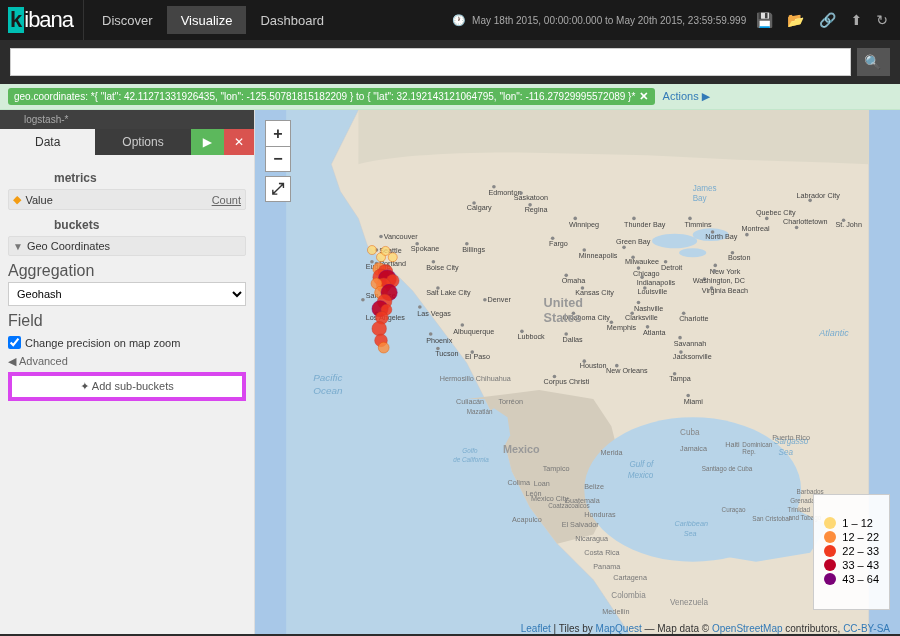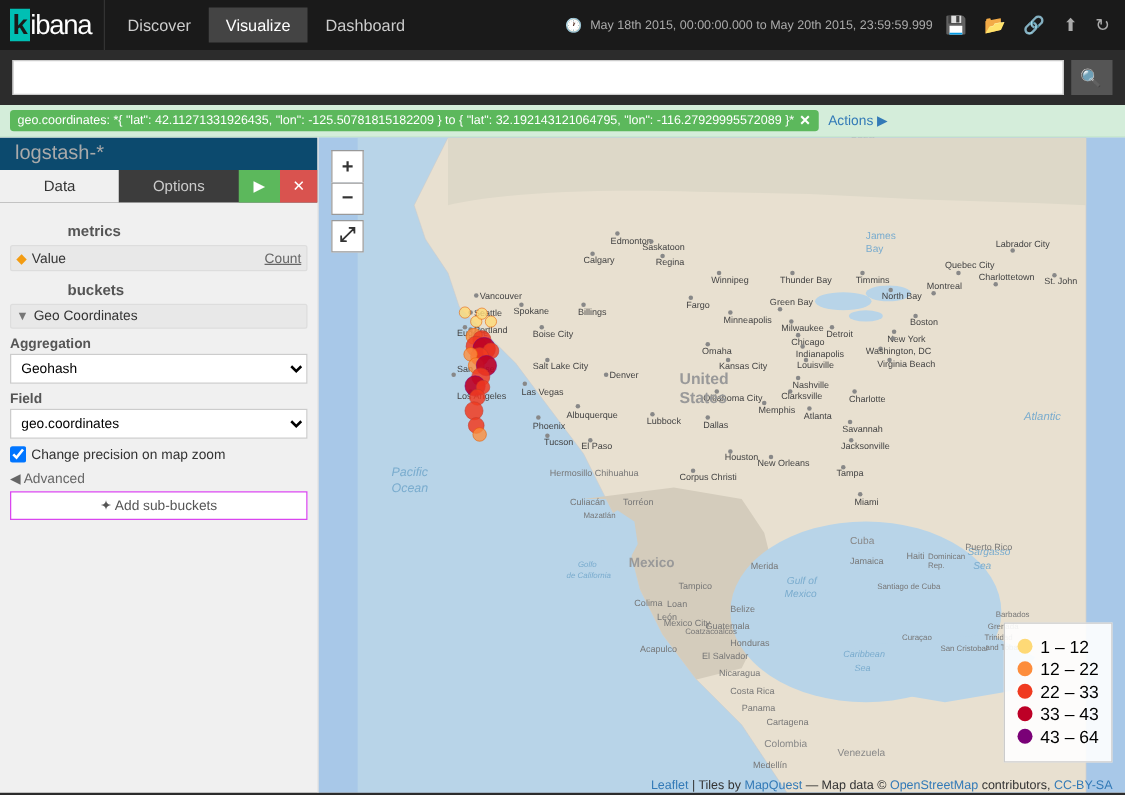--- a/index.html
+++ b/index.html
@@ -23,58 +23,58 @@
     #filterbar { background: #d4edda; border-bottom: 1px solid #c3e6cb; padding: 4px 8px; display: flex; align-items: center; gap: 8px; font-size: 11px; }
     #filterbar .filter-pill { background: #5cb85c; color: #fff; border-radius: 3px; padding: 2px 6px; font-size: 11px; display: flex; align-items: center; gap: 4px; }
     #filterbar .filter-pill .remove { cursor: pointer; font-weight: bold; }
     #filterbar .actions-link { color: #337ab7; cursor: pointer; font-size: 11px; }
 
     
     #main { display: flex; height: calc(636px - 40px - 44px - 28px); }
 
     
     #sidebar { width: 255px; min-width: 255px; background: #f0f0f0; border-right: 1px solid #ddd; display: flex; flex-direction: column; overflow-y: auto; }
-    #sidebar-index { background: #0c4a6e; color: #aaa; padding: 4px 12px; font-size: 16px; }
+    #sidebar-index { background: #404040; color: #aaa; padding: 4px 24px; font-size: 10px; }
     #sidebar-tabs { display: flex; background: #3c3c3c; }
     #sidebar-tabs .tab { flex: 1; text-align: center; padding: 6px 12px; color: #ccc; cursor: pointer; font-size: 12px; }
     #sidebar-tabs .tab.active { background: #f0f0f0; color: #333; }
     #sidebar-tabs .run-btn { background: #5cb85c; border: none; color: #fff; padding: 6px 12px; cursor: pointer; font-size: 12px; display: flex; align-items: center; justify-content: center; }
     #sidebar-tabs .close-btn { background: #d9534f; border: none; color: #fff; padding: 6px 10px; cursor: pointer; font-size: 12px; }
 
     #sidebar-content { padding: 8px; }
     .section-title { font-size: 12px; font-weight: bold; color: #555; margin: 8px 0 4px 0; text-transform: lowercase; letter-spacing: 0; padding-left: 46px; }
     .metric-row { display: flex; justify-content: space-between; align-items: center; padding: 3px 4px; background: #e8e8e8; border: 1px solid #ddd; border-radius: 2px; margin-bottom: 4px; font-size: 11px; }
     .metric-row .metric-icon { color: #f39c12; margin-right: 4px; }
     .metric-row .metric-label { flex: 1; color: #333; }
     .metric-row .metric-count { color: #666; text-decoration: underline; }
 
     .bucket-row { display: flex; align-items: center; padding: 3px 4px; background: #e8e8e8; border: 1px solid #ddd; border-radius: 2px; margin-bottom: 4px; font-size: 11px; }
     .bucket-row .bucket-toggle { color: #777; margin-right: 4px; font-size: 10px; cursor: pointer; }
     .bucket-row .bucket-label { color: #333; }
 
-    .label-row { font-size: 11px; color: #555; margin: 6px 0 2px 0; font-weight: bold; }
+    .label-row { font-size: 16px; color: #555; margin: 6px 0 2px 0; font-weight: normal; }
     .select-field { width: 100%; border: 1px solid #ccc; background: #fff; padding: 3px 4px; font-size: 11px; height: 24px; cursor: pointer; }
 
     .checkbox-row { display: flex; align-items: center; gap: 4px; font-size: 11px; color: #333; margin: 6px 0; }
     .checkbox-row input[type=checkbox] { cursor: pointer; }
 
     .advanced-link { color: #666; font-size: 11px; cursor: pointer; text-align: left; display: block; margin-bottom: 4px; }
-    .add-sub-btn { width: 100%; background: #fff; border: 1px solid #d946ef; padding: 4px 8px; font-size: 11px; color: #555; cursor: pointer; text-align: center; }
+    .add-sub-btn { width: 100%; background: #fff; border: 4px solid #d946ef; padding: 4px 8px; font-size: 11px; color: #555; cursor: pointer; text-align: center; }
 
     
     #map-container { flex: 1; position: relative; background: #a8c8e8; overflow: hidden; }
 
     
     #map-controls { position: absolute; top: 10px; left: 10px; z-index: 10; display: flex; flex-direction: column; }
     #map-controls button { width: 26px; height: 26px; background: #fff; border: 1px solid #999; font-size: 16px; cursor: pointer; display: flex; align-items: center; justify-content: center; font-weight: bold; color: #333; line-height: 1; }
     #map-controls button:first-child { border-bottom: none; }
     #map-controls .fit-btn { margin-top: 4px; font-size: 10px; }
 
     
-    #map-legend { position: absolute; bottom: 24px; right: 10px; background: rgba(255,255,255,0.9); border: 1px solid #ccc; padding: 10px 10px; font-size: 14px; z-index: 10; }
+    #map-legend { position: absolute; bottom: 24px; right: 10px; background: rgba(255,255,255,0.9); border: 1px solid #ccc; padding: 22px 10px; font-size: 11px; z-index: 10; }
     .legend-item { display: flex; align-items: center; gap: 6px; margin-bottom: 2px; }
     .legend-dot { width: 12px; height: 12px; border-radius: 50%; display: inline-block; }
 
     
     #attribution { position: absolute; bottom: 0; right: 10px; font-size: 10px; color: #333; z-index: 10; }
     #attribution a { color: #337ab7; text-decoration: none; }
 
     
     #map-svg { position: absolute; top: 0; left: 0; width: 100%; height: 100%; }
 
@@ -142,21 +142,20 @@
 
       <div class="bucket-row">
         <span class="bucket-toggle">▼</span>
         <span class="bucket-label">Geo Coordinates</span>
       </div>
 
       <div class="label-row">Aggregation</div>
       <select class="select-field"><option value="Geohash">Geohash</option></select>
 
       <div class="label-row">Field</div>
-      <select class="select-field"><option value="geo.coordinates">geo.coordinates</option></select>
 
       <div class="checkbox-row">
         <input type="checkbox" checked="" style="">
         <span>Change precision on map zoom</span>
       </div>
 
       <span class="advanced-link">◀ <span>Advanced</span></span>
 
       <button class="add-sub-btn">✦ Add sub-buckets</button>
     </div>

